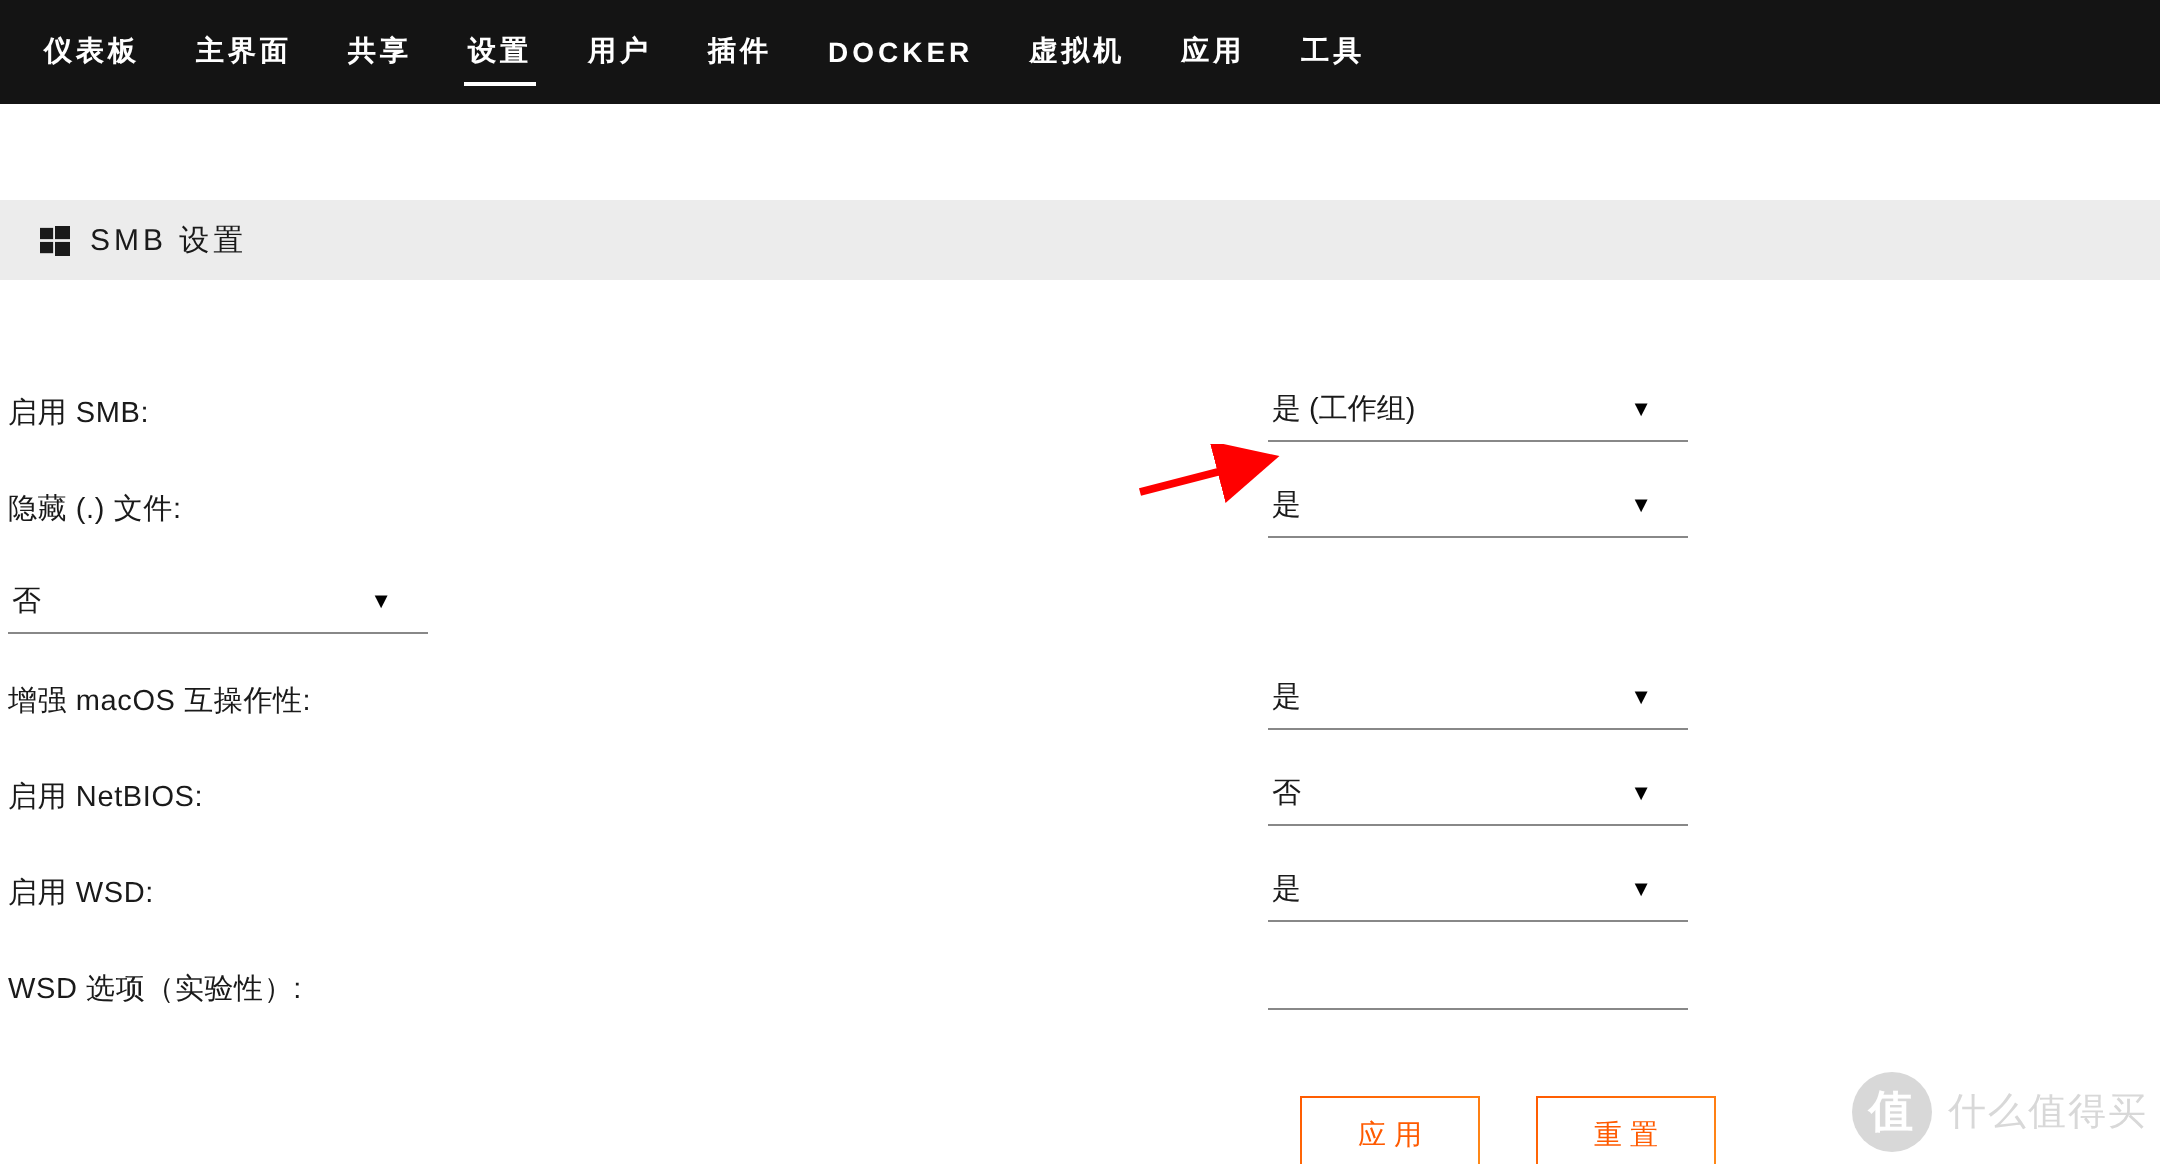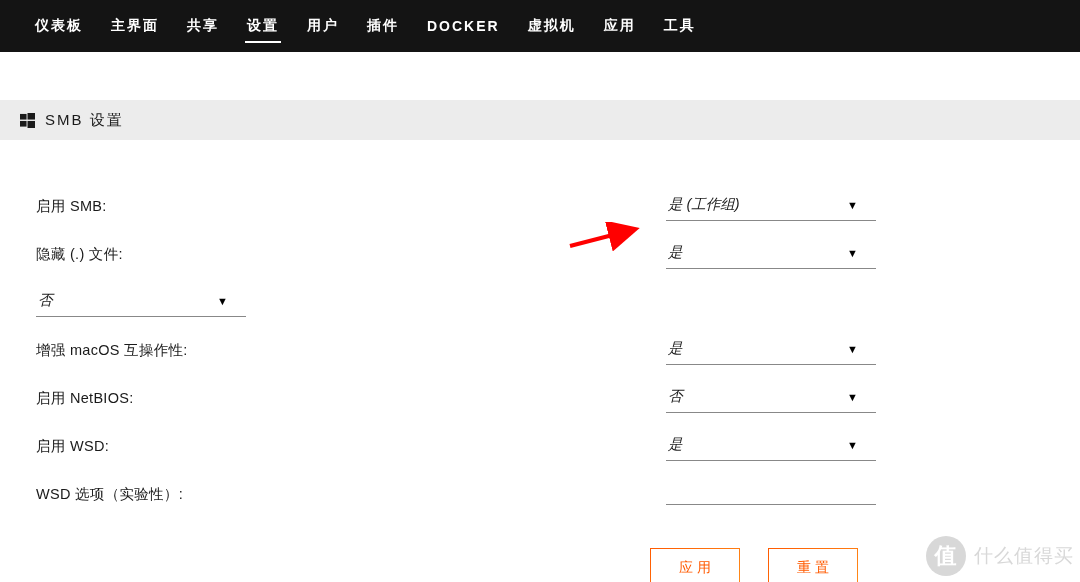--- a/index.html
+++ b/index.html
@@ -10,21 +10,21 @@
       color: #1a1a1a;
       position: relative;
     }
 
     
     .navbar {
       background: #141414;
       height: 52px;
       display: flex;
       align-items: center;
-      padding: 0 21px;
+      padding: 0 8px;
     }
     .nav-item {
       color: #ffffff;
       font-size: 14px;
       font-weight: 600;
       letter-spacing: 2px;
       padding: 16px 14px;
       cursor: pointer;
       white-space: nowrap;
     }
@@ -58,34 +58,33 @@
       display: inline-flex;
     }
 
     
     .form-area {
       padding: 42px 0 0 0;
     }
     .form-row {
       display: flex;
       align-items: center;
-      padding-left: 36px;
+      padding-left: 4px;
       height: 48px;
       position: relative;
     }
     .form-label {
       width: 630px;
       font-size: 14.5px;
       color: #1a1a1a;
       letter-spacing: 0.3px;
     }
     .select-wrap {
       position: relative;
       width: 210px;
-      font-style: italic;
     }
     .faux-select {
       width: 100%;
       border: none;
       border-bottom: 1px solid #888;
       background: transparent;
       font-size: 14.5px;
       padding: 4px 18px 6px 2px;
       font-family: inherit;
       color: #1a1a1a;

